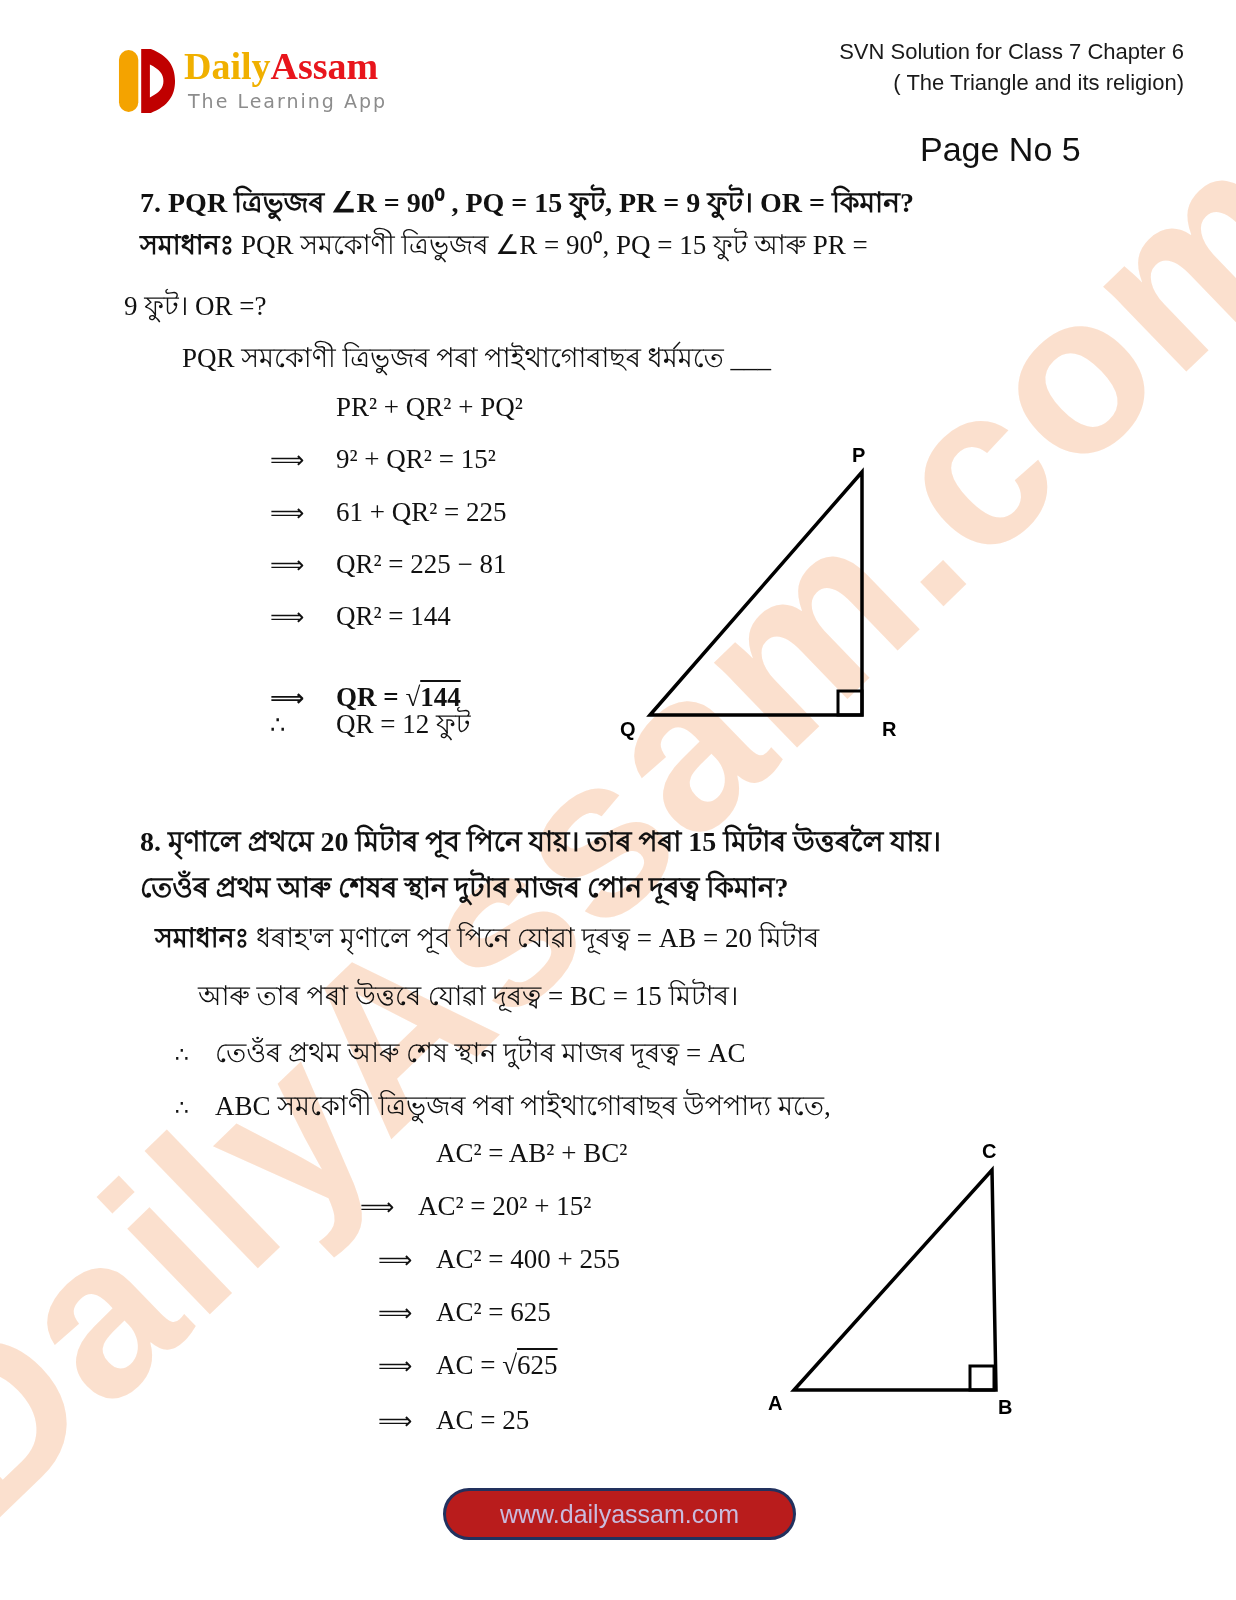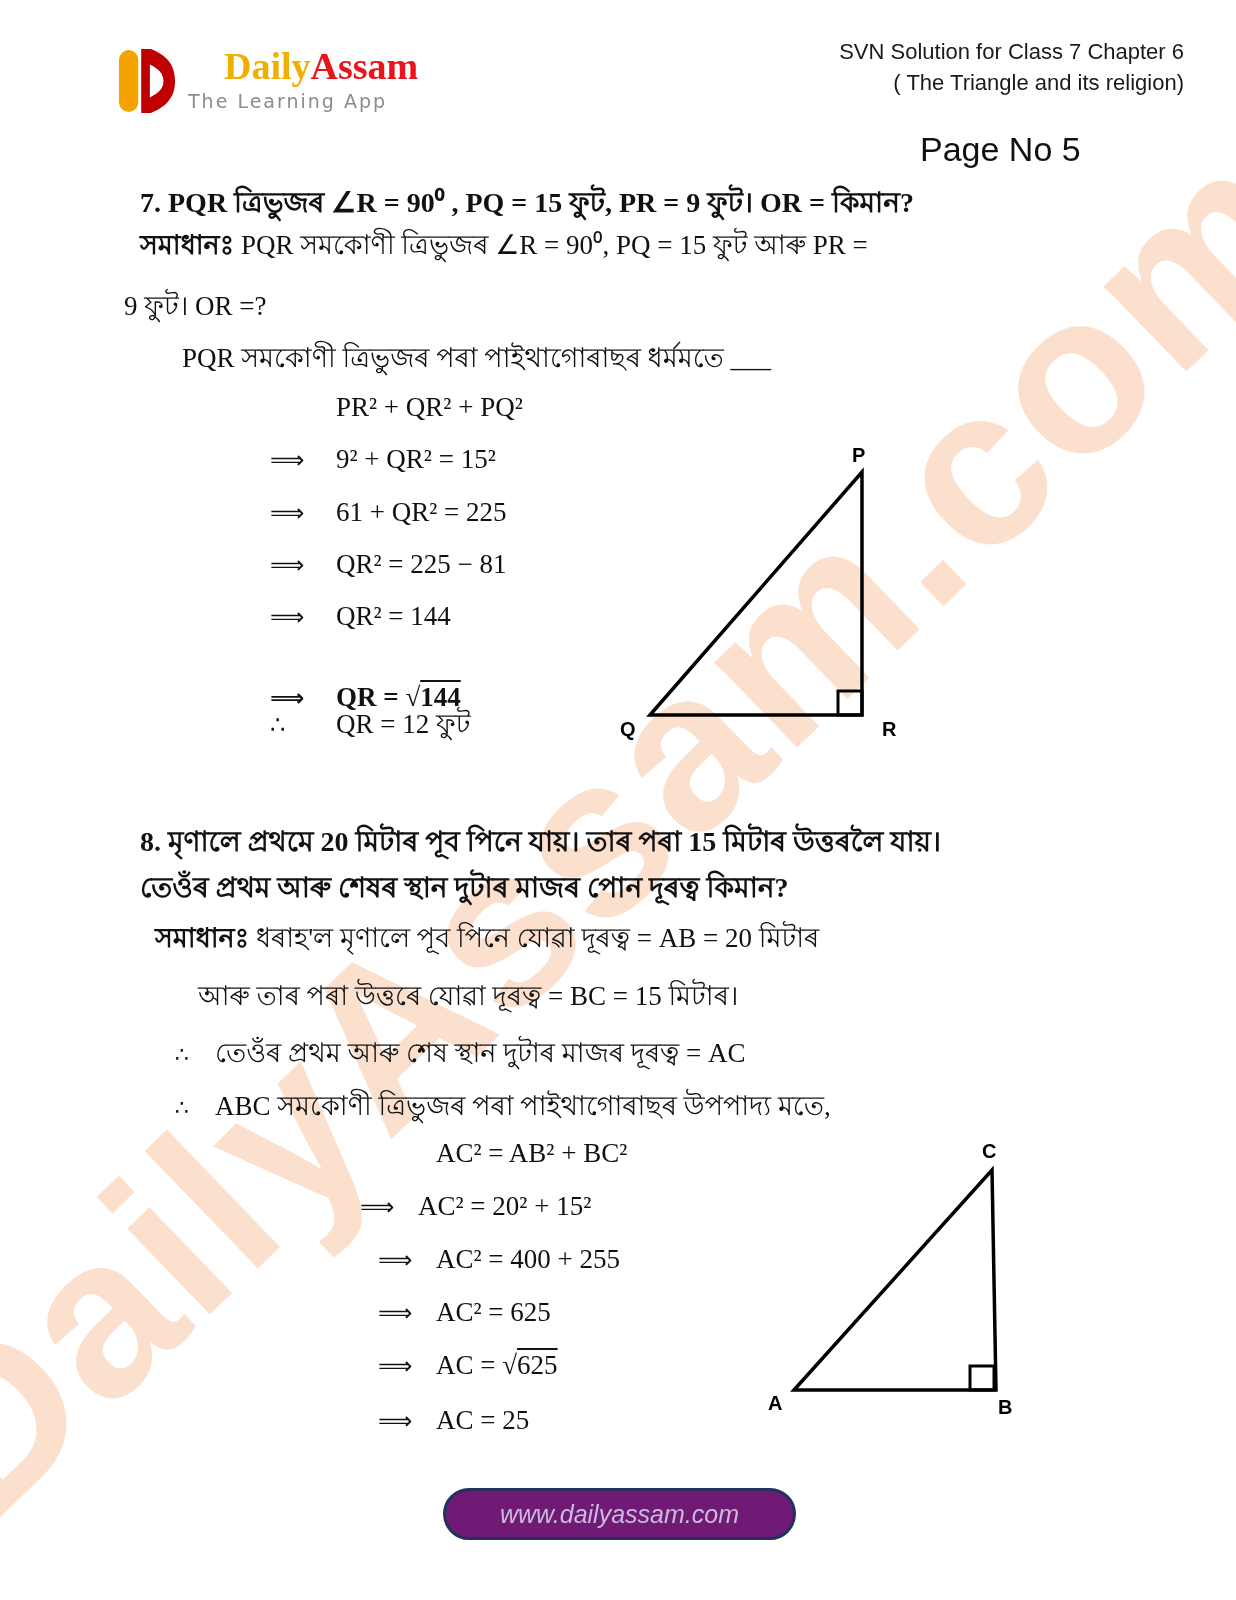--- a/index.html
+++ b/index.html
@@ -8,21 +8,21 @@
   .layer{position:absolute;z-index:1;}
   
   .watermark{position:absolute;left:600px;top:830px;z-index:0;
     transform:translate(-50%,-50%) rotate(-44deg);
     font-family:"Liberation Sans", sans-serif;font-weight:bold;
     font-size:225px;color:#FBD9C2;opacity:.8;white-space:nowrap;letter-spacing:4px;}
   
   .logo{left:118px;top:46px;display:flex;align-items:flex-start;}
   .logo-mark{width:58px;height:70px;}
   .brand-line{margin-left:8px;}
-  .brand-text{font-family:"Liberation Serif", serif;font-weight:bold;font-size:38px;line-height:40px;margin-left:40px;}
+  .brand-text{font-family:"Liberation Serif", serif;font-weight:bold;font-size:38px;line-height:40px;}
   .brand-daily{color:#F0B000;}
   .brand-assam{color:#E8151C;}
   .tagline{font-family:"DejaVu Sans", sans-serif;font-weight:normal;font-size:19px;
            color:#8C8C8C;letter-spacing:2px;margin-top:4px;margin-left:4px;}
   .doc-title{right:52px;top:36px;text-align:right;font-family:"Liberation Sans", sans-serif;
              font-size:22px;line-height:31px;color:#1a1a1a;}
   .page-no{left:920px;top:130px;font-family:"Liberation Sans", sans-serif;font-size:34px;color:#111;}
   
   .qhead{font-weight:bold;font-size:28px;white-space:nowrap;}
   .bline{font-size:27px;white-space:nowrap;}
@@ -30,23 +30,23 @@
   .eqrow{position:absolute;z-index:1;white-space:nowrap;font-size:27px;}
   .eqpfx{display:inline-block;width:66px;font-family:"DejaVu Sans", sans-serif;font-size:24px;}
   .eqpfx8{display:inline-block;width:58px;font-family:"DejaVu Sans", sans-serif;font-size:24px;}
   .eqbody{font-family:"Liberation Serif", serif;}
   .sqrt{text-decoration:overline;}
   .tmark{display:inline-block;width:40px;font-family:"DejaVu Sans", sans-serif;font-size:22px;}
   
   .fig text{font-family:"Liberation Sans", sans-serif;font-weight:bold;font-size:20px;fill:#000;}
   .fig path, .fig line, .fig rect{stroke:#000;fill:none;}
   
-  .footer-pill{left:443px;top:1488px;width:347px;height:46px;background:#701a75;
+  .footer-pill{left:443px;top:1488px;width:347px;height:46px;background:#b91c1c;
     border:3px solid #22315E;border-radius:26px;display:flex;align-items:center;justify-content:center;
-    font-family:"Liberation Sans", sans-serif;font-size:25px;color:#C9BBDD;cursor:pointer;font-style:italic;}
+    font-family:"Liberation Sans", sans-serif;font-size:25px;color:#C9BBDD;cursor:pointer;}
 </style>
 </head>
 <body>
 
 <div class="page">
 
   <div class="watermark">DailyAssam.com</div>
 
   <div class="layer logo">
     <svg class="logo-mark" viewBox="0 0 60 70">

